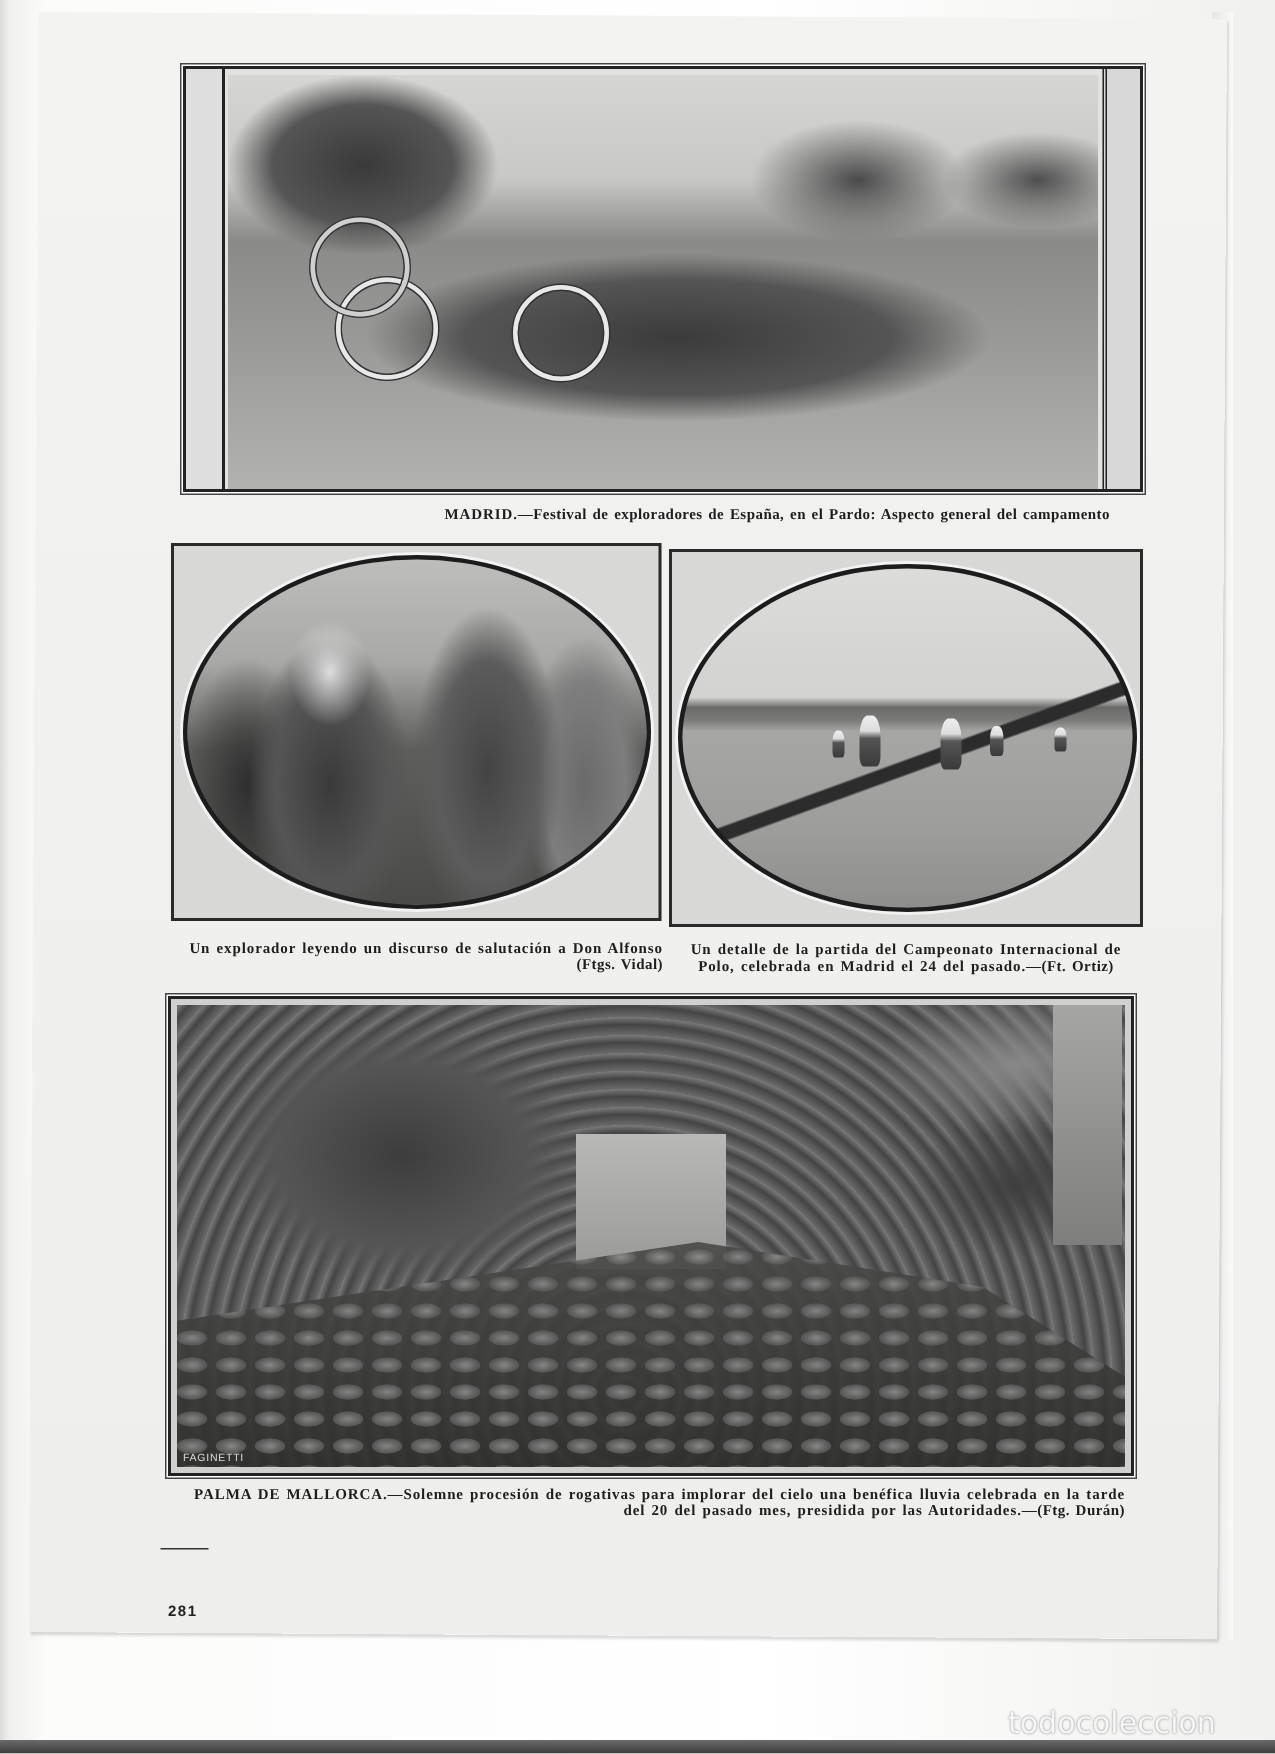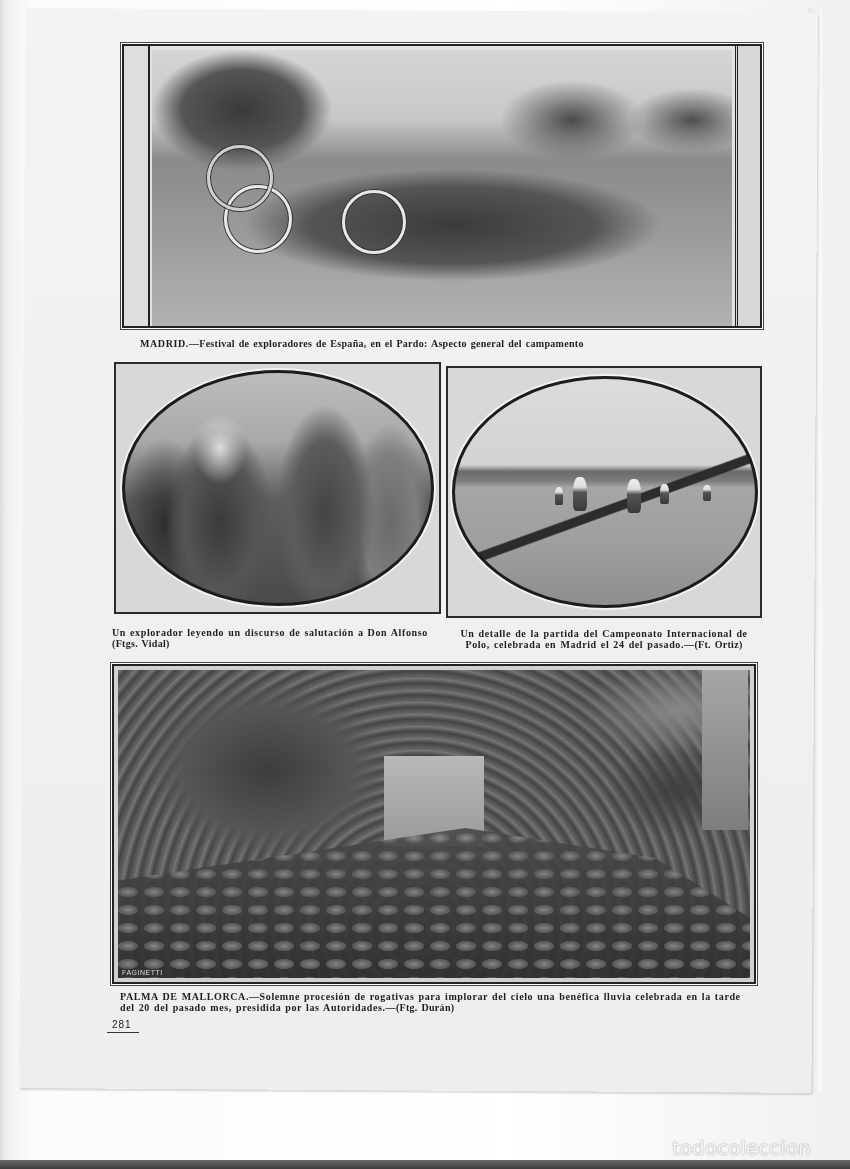--- a/index.html
+++ b/index.html
@@ -112,33 +112,33 @@
   .photo4 .tower {
     position: absolute; right: 6px; top: 4px; width: 46px; height: 160px;
     background: linear-gradient(180deg, #a6a6a4, #7e7e7c);
   }
   .signature {
     position: absolute; left: 8px; bottom: 6px; font-size: 7px; color: #ddd;
     font-family: "Liberation Sans", sans-serif; letter-spacing: 0.5px;
   }
 
   .caption {
-    position: absolute; text-align: left; color: #1e1e1e;
+    position: absolute; text-align: right; color: #1e1e1e;
     font-family: "Liberation Serif", serif; font-size: 10px; font-weight: bold;
     letter-spacing: 0.6px; line-height: 11px; word-spacing: 1px;
   }
   .caption .credit { font-weight: bold; letter-spacing: 0.3px; }
   .cap1 { left: 140px; top: 338px; width: 600px; }
   .cap2 { left: 112px; top: 627px; width: 330px; }
   .cap3 { left: 454px; top: 628px; width: 300px; text-align: center; }
   .cap4 { left: 120px; top: 991px; width: 630px; }
 
   .page-number {
-    position: absolute; left: 112px; top: 1019px; font-size: 10px; color: #222;
-    font-family: "Liberation Sans", sans-serif; font-weight: normal; letter-spacing: 1px;
+    position: absolute; left: 112px; top: 1069px; font-size: 10px; color: #222;
+    font-family: "Liberation Sans", sans-serif; font-weight: bold; letter-spacing: 1px;
   }
   .page-number-rule {
     position: absolute; left: 107px; top: 1032px; width: 32px; border-top: 1px solid #333;
   }
 
   .watermark {
     position: absolute; left: 672px; top: 1136px;
     font-family: "DejaVu Sans", sans-serif; font-size: 20px; font-weight: normal;
     color: #f6f6f6; letter-spacing: 0px;
     text-shadow: 0 0 1px #9a9a9a, 0 0 2px #b5b5b5;

